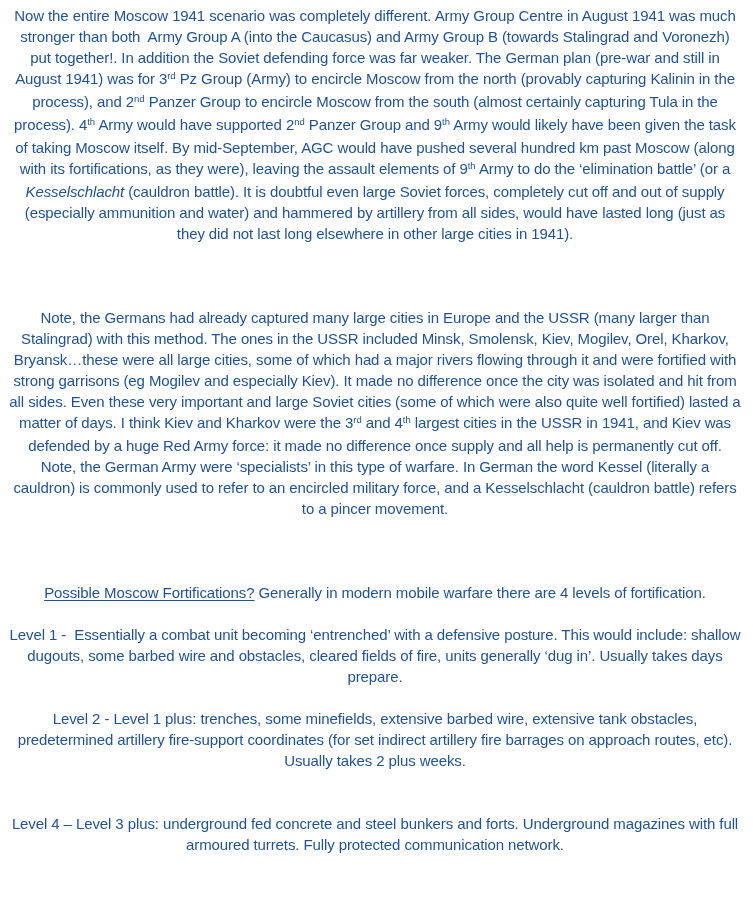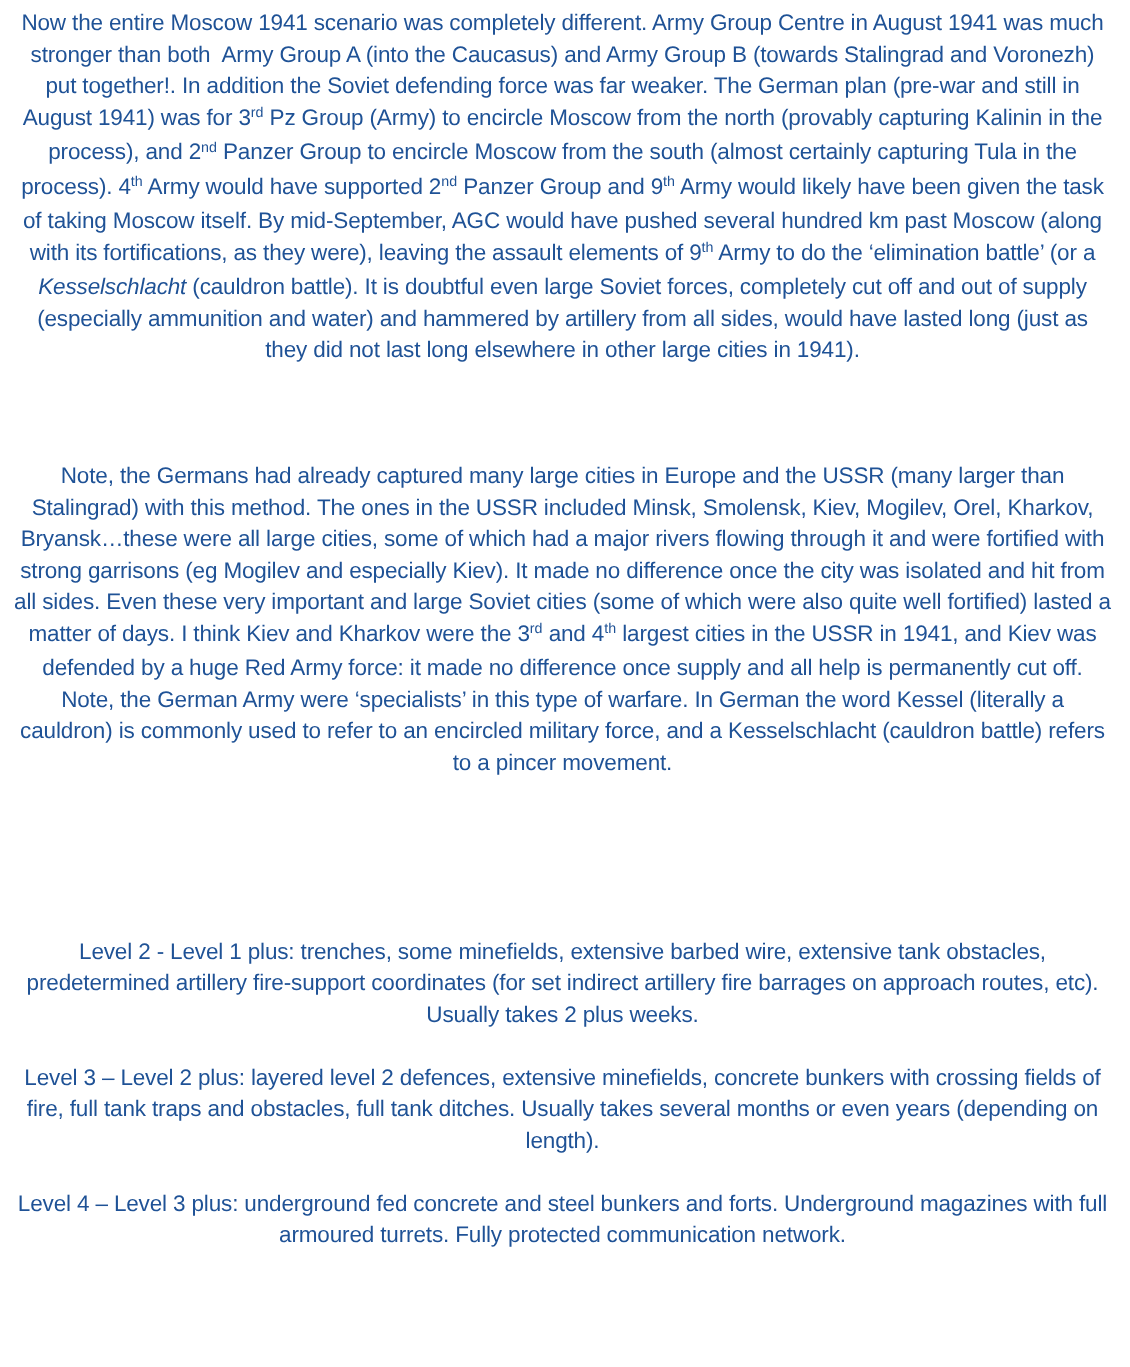--- a/index.html
+++ b/index.html
@@ -37,21 +37,22 @@
 <div class="page">
   <div>
       <p class="para"><span>Now the entire Moscow 1941 scenario was completely different. Army Group Centre in August 1941 was much stronger than both  Army Group A (into the Caucasus) and Army Group B (towards Stalingrad and Voronezh) put together!. In addition the Soviet defending force was far weaker. The German plan (pre-war and still in August 1941) was for 3</span><span class="sup">rd</span><span> Pz Group (Army) to encircle Moscow from the north (provably capturing Kalinin in the process), and 2</span><span class="sup">nd</span><span> Panzer Group to encircle Moscow from the south (almost certainly capturing Tula in the process). 4</span><span class="sup">th</span><span> Army would have supported 2</span><span class="sup">nd</span><span> Panzer Group and 9</span><span class="sup">th</span><span> Army would likely have been given the task of taking Moscow itself. By mid-September, AGC would have pushed several hundred km past Moscow (along with its fortifications, as they were), leaving the assault elements of 9</span><span class="sup">th</span><span> Army to do the ‘elimination battle’ (or a </span><span class="it">Kesselschlacht</span><span> (cauldron battle). It is doubtful even large Soviet forces, completely cut off and out of supply (especially ammunition and water) and hammered by artillery from all sides, would have lasted long (just as they did not last long elsewhere in other large cities in 1941).</span></p>
       <p class="para blank"></p>
       <p class="para blank"></p>
       <p class="para blank"></p>
       <p class="para"><span>Note, the Germans had already captured many large cities in Europe and the USSR (many larger than Stalingrad) with this method. The ones in the USSR included Minsk, Smolensk, Kiev, Mogilev, Orel, Kharkov, Bryansk…these were all large cities, some of which had a major rivers flowing through it and were fortified with strong garrisons (eg Mogilev and especially Kiev). It made no difference once the city was isolated and hit from all sides. Even these very important and large Soviet cities (some of which were also quite well fortified) lasted a matter of days. I think Kiev and Kharkov were the 3</span><span class="sup">rd</span><span> and 4</span><span class="sup">th</span><span> largest cities in the USSR in 1941, and Kiev was defended by a huge Red Army force: it made no difference once supply and all help is permanently cut off. Note, the German Army were ‘specialists’ in this type of warfare. In German the word Kessel (literally a cauldron) is commonly used to refer to an encircled military force, and a Kesselschlacht (cauldron battle) refers to a pincer movement.</span></p>
       <p class="para blank"></p>
       <p class="para blank"></p>
       <p class="para blank"></p>
+      <p class="para"><span class="ul">Possible Moscow Fortifications?</span><span> Generally in modern mobile warfare there are 4 levels of fortification.</span></p>
       <p class="para blank"></p>
+      <p class="para"><span>Level 1 -  Essentially a combat unit becoming ‘entrenched’ with a defensive posture. This would include: shallow dugouts, some barbed wire and obstacles, cleared fields of fire, units generally ‘dug in’. Usually takes days prepare.</span></p>
       <p class="para blank"></p>
       <p class="para"><span>Level 2 - Level 1 plus: trenches, some minefields, extensive barbed wire, extensive tank obstacles, predetermined artillery fire-support coordinates (for set indirect artillery fire barrages on approach routes, etc). Usually takes 2 plus weeks.</span></p>
       <p class="para blank"></p>
-      <p class="para"><span>Level 3 – Level 2 plus: layered level 2 defences, extensive minefields, concrete bunkers with crossing fields of fire, full tank traps and obstacles, full tank ditches. Usually takes several months or even years (depending on length).</span></p>
       <p class="para blank"></p>
       <p class="para"><span>Level 4 – Level 3 plus: underground fed concrete and steel bunkers and forts. Underground magazines with full armoured turrets. Fully protected communication network.</span></p>
     </div>
 </div>
 
 </body></html>

